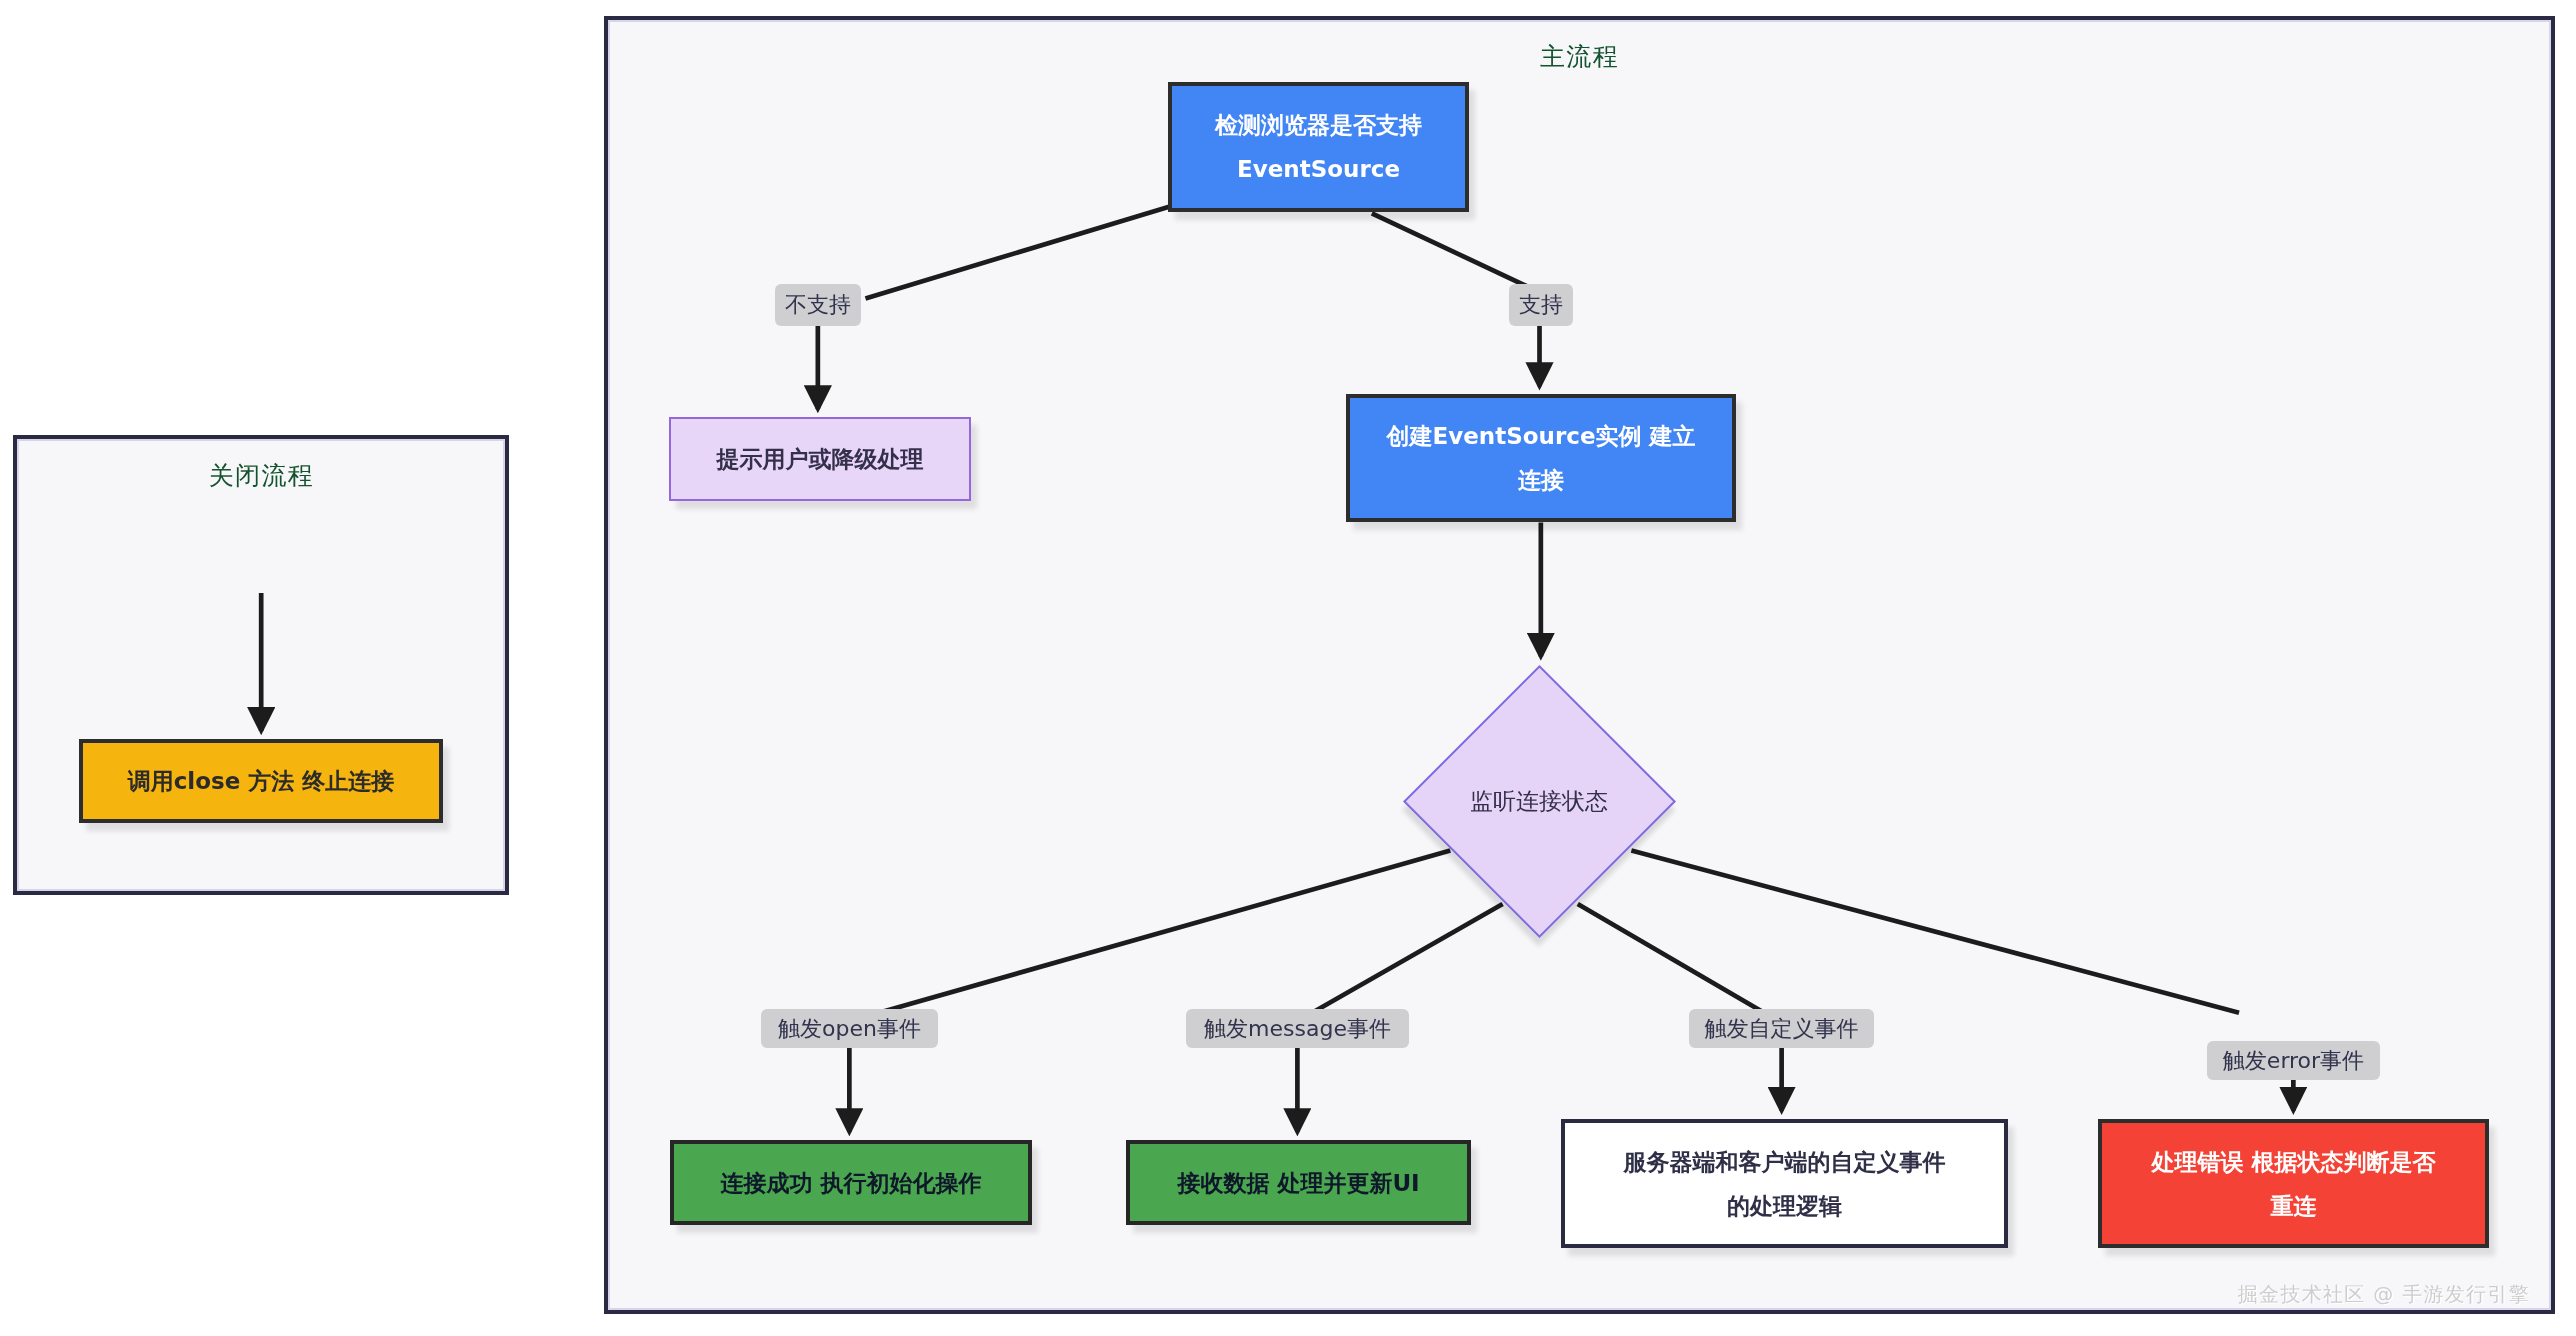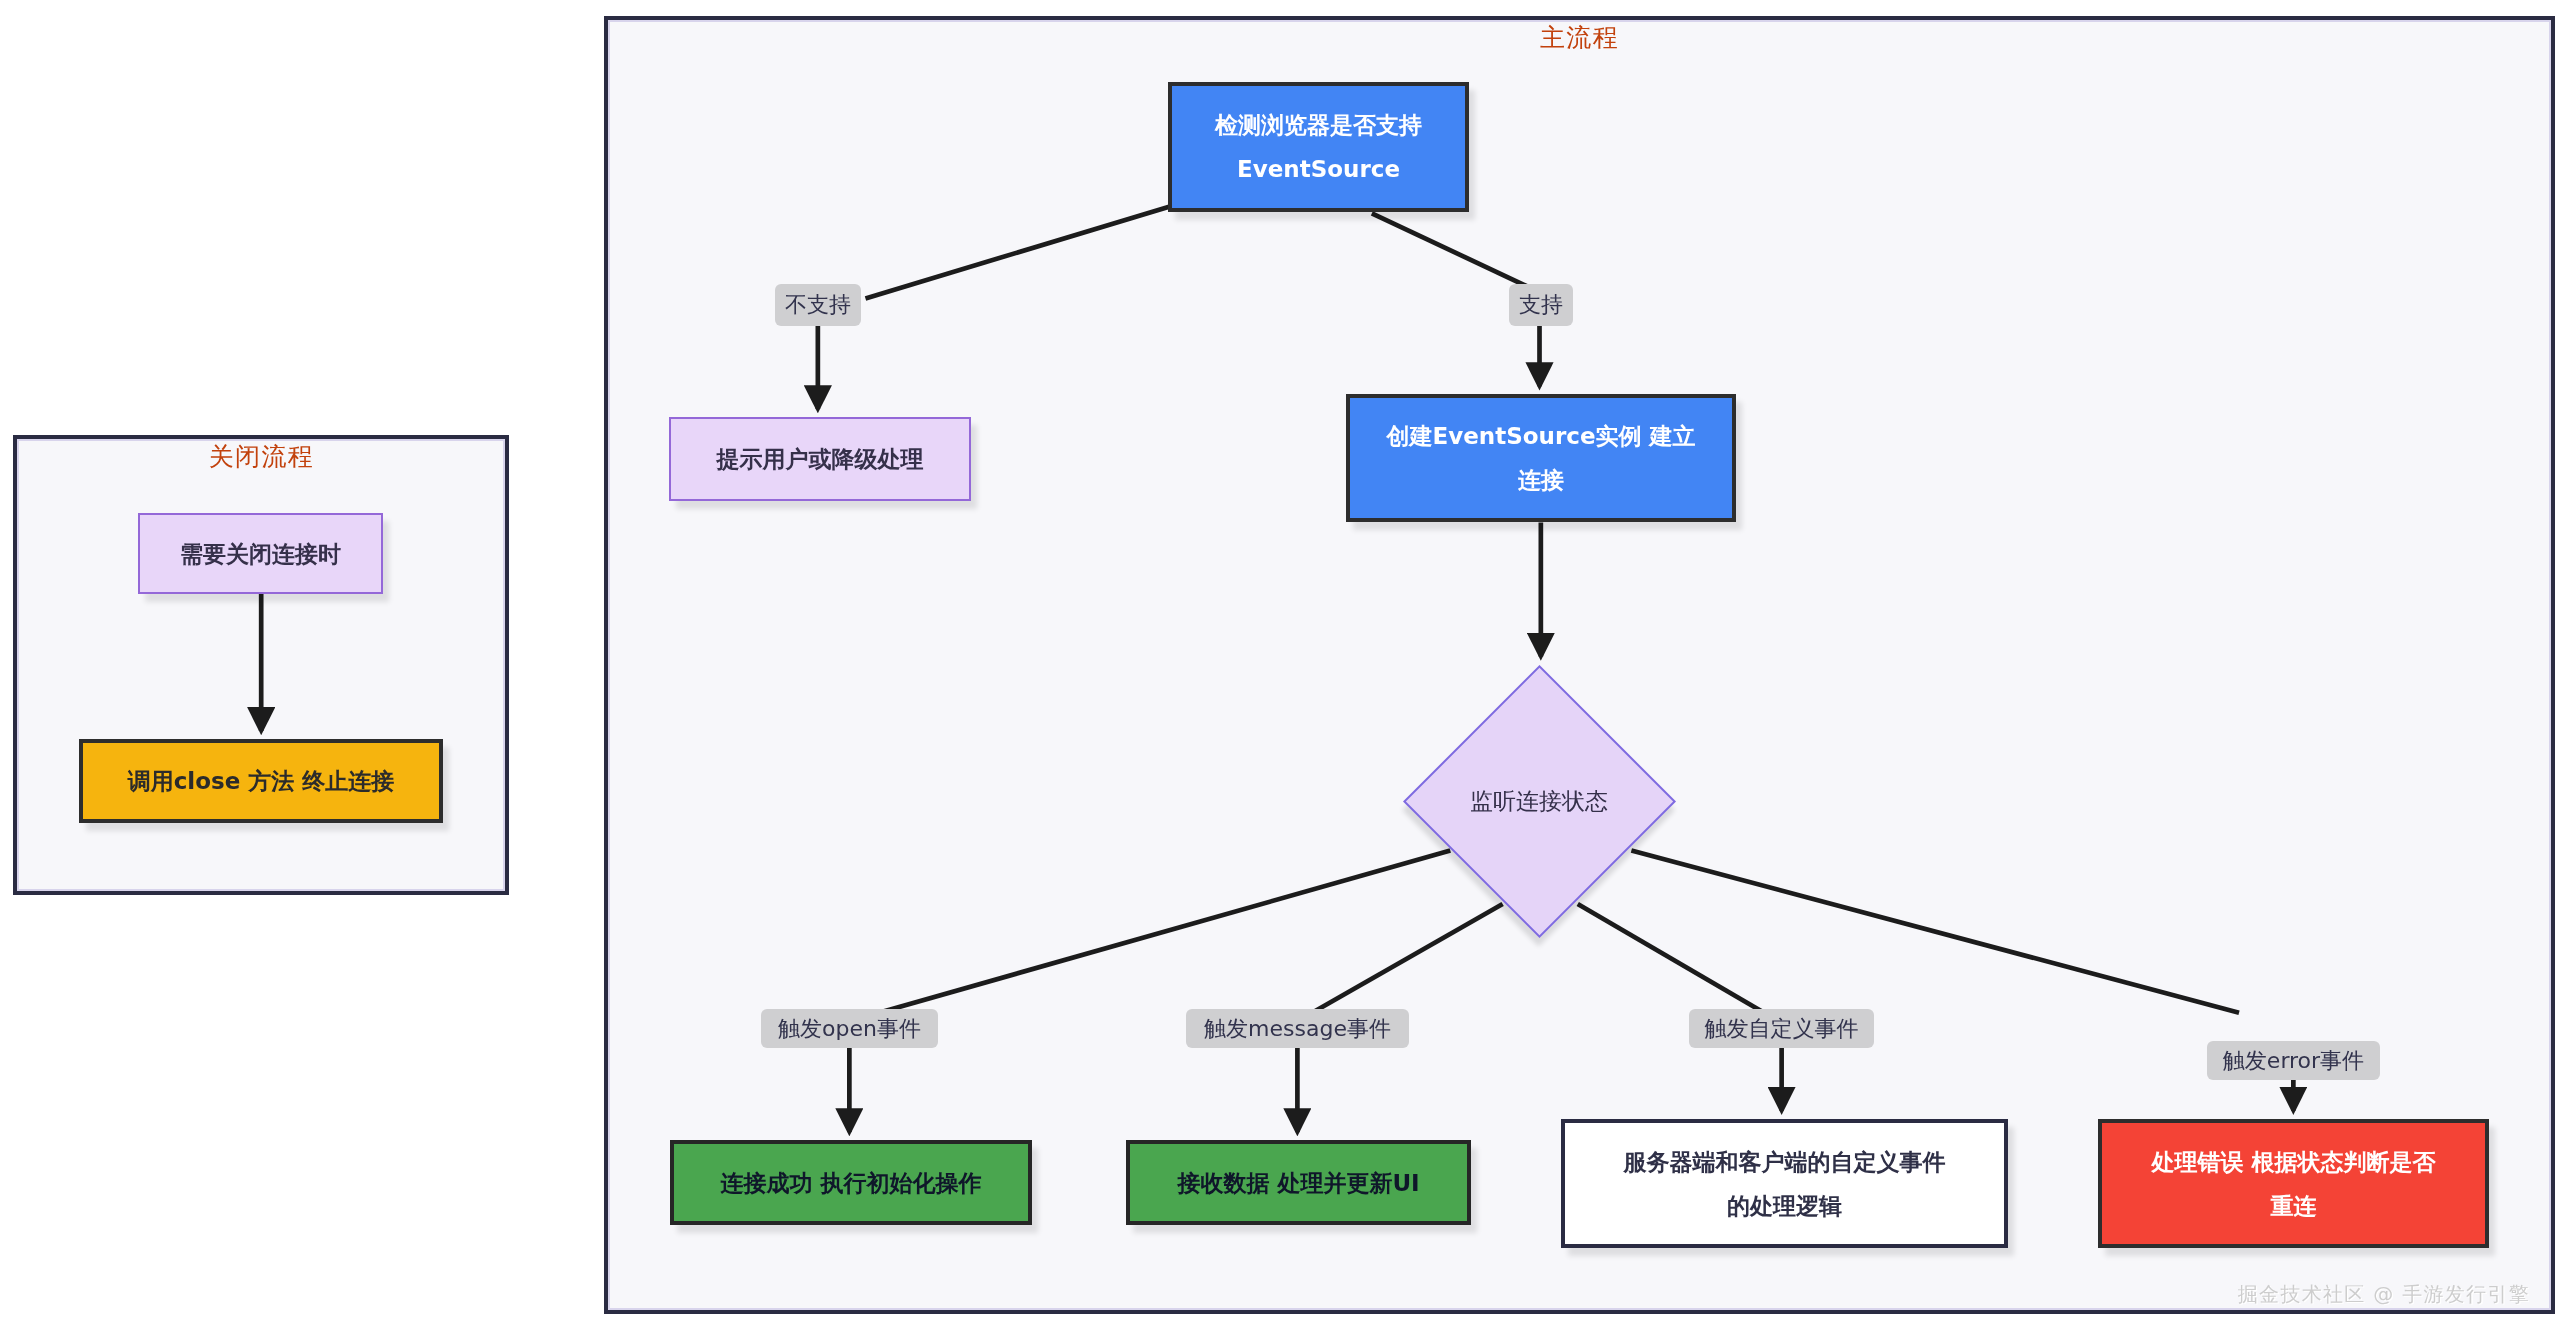--- a/index.html
+++ b/index.html
@@ -1,21 +1,21 @@
 <!DOCTYPE html>
 <html style="font-size:10.7px"><head>
 <meta charset="utf-8">
 <style>
   html,body{margin:0;padding:0;background:#ffffff;}
   body{width:2576px;height:1336px;position:relative;font-family:"DejaVu Sans",sans-serif;overflow:hidden;}
   .canvas{position:absolute;inset:0;width:2576px;height:1336px;}
 
   
   .frame{position:absolute;background:#f7f7fa;border:4px solid #2a2b42;box-shadow:inset 0 0 0 2px #d8d4ec;box-sizing:border-box;z-index:0;}
-  .frame-title{position:absolute;width:100%;text-align:center;top:1px;font-size:25px;color:#c2410c;letter-spacing:1.3px;}
+  .frame-title{position:absolute;width:100%;text-align:center;top:20px;font-size:25px;color:#14532d;letter-spacing:1.3px;}
 
   
   svg.edges{position:absolute;left:0;top:0;z-index:1;pointer-events:none;}
   svg.edges line{stroke:#1c1c1c;stroke-width:7;}
 
   
   .node{position:absolute;display:flex;flex-direction:column;align-items:center;justify-content:center;
         box-sizing:border-box;text-align:center;z-index:2;font-size:23px;line-height:40px;
         box-shadow:6.7px 8px 5.4px rgba(0,0,0,0.10);font-weight:bold;}
   .node.blue{background:#4285f4;border:4.7px solid #2d2d2d;color:#ffffff;}
@@ -70,23 +70,20 @@
     <line x1="1219" y1="486" x2="1219" y2="610" marker-end="url(#arrow)"></line>
     <line x1="2295" y1="486" x2="2295" y2="576" marker-end="url(#arrow)"></line>
     <line x1="2297" y1="779" x2="2297" y2="979" marker-end="url(#arrow)"></line>
     <line x1="1266" y1="1562" x2="1266" y2="1688" marker-end="url(#arrow)"></line>
     <line x1="1934" y1="1562" x2="1934" y2="1688" marker-end="url(#arrow)"></line>
     <line x1="2656" y1="1562" x2="2656" y2="1656" marker-end="url(#arrow)"></line>
     <line x1="3419" y1="1562" x2="3419" y2="1656" marker-end="url(#arrow)"></line>
     <line x1="389" y1="884" x2="389" y2="1090" marker-end="url(#arrow)"></line>
   </svg>
 
-  <div class="node purple" style="left:138px;top:513px;width:245px;height:81px;">
-    <span>需要关闭连接时</span>
-  </div>
 
   <div class="node yellow" style="left:79px;top:739px;width:364px;height:84px;">
     <span>调用close 方法 终止连接</span>
   </div>
 
   <div class="node blue" style="left:1168px;top:82px;width:301px;height:130px;line-height:44px;">
     <span>检测浏览器是否支持</span>
     <span>EventSource</span>
   </div>
 

